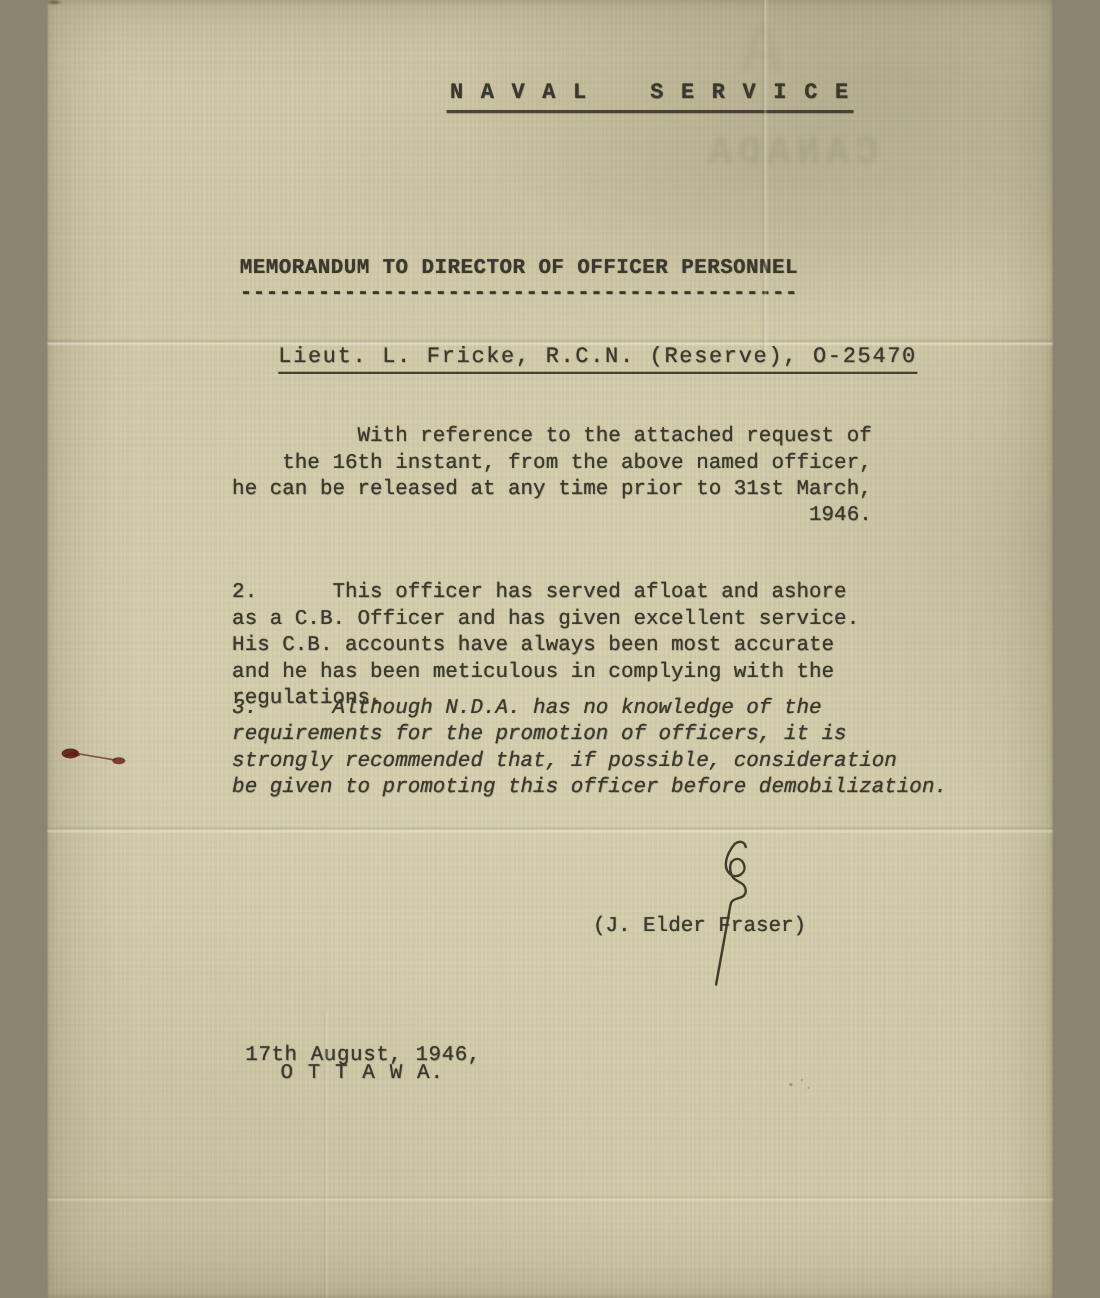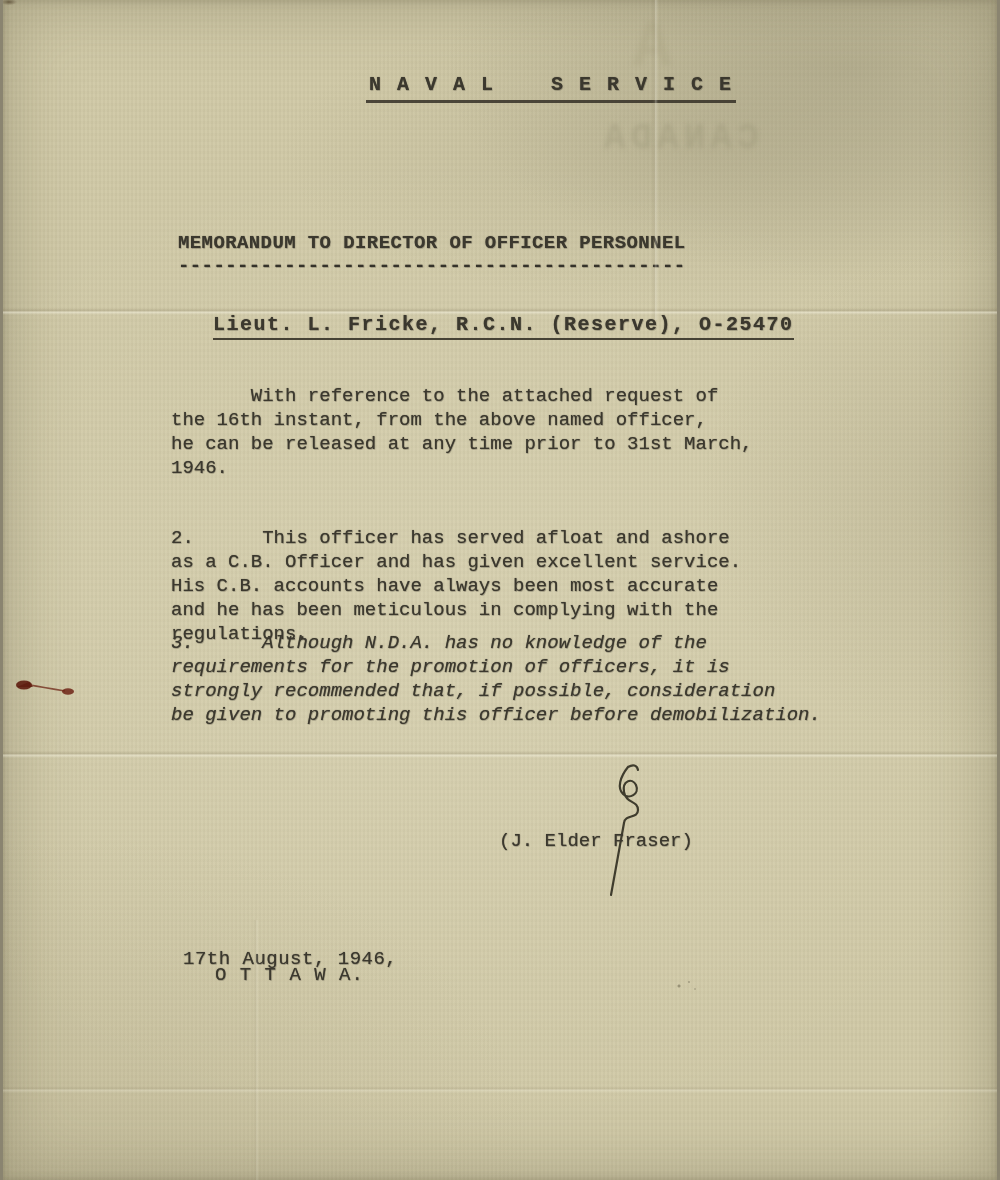--- a/index.html
+++ b/index.html
@@ -1,18 +1,18 @@
 <!DOCTYPE html>
 <html><head>
 <meta charset="utf-8">
 <style>
   html,body{margin:0;padding:0;background:#8a8470;}
   #page{
     position:relative;
-    width:994px;height:1180px;
+    width:914px;height:1180px;
     margin:0 auto;
     overflow:hidden;
     background-color:#cfc8a6;
     background-image:
       radial-gradient(ellipse 620px 320px at 85% 6%,  rgba(125,120,96,0.30), transparent 65%),
       radial-gradient(ellipse 480px 420px at 99% 42%, rgba(138,130,103,0.20), transparent 60%),
       radial-gradient(ellipse 700px 260px at 70% 13%, rgba(133,127,100,0.18), transparent 60%),
       radial-gradient(ellipse 750px 520px at 8% 97%,  rgba(148,138,108,0.16), transparent 60%),
       radial-gradient(ellipse 900px 700px at 45% 55%, rgba(255,252,234,0.14), transparent 72%),
       repeating-linear-gradient(90deg, rgba(118,112,86,0.045) 0 2px, rgba(238,233,206,0.05) 2px 4px),
@@ -31,25 +31,25 @@
     left:363px;top:72px;
     font-size:20px;line-height:26px;
     letter-spacing:2px;font-weight:bold;
     padding:0 3px 2px 3px;
     border-bottom:3px solid rgba(46,42,33,0.82);
   }
   #memo-heading{left:175px;top:231px;font-weight:bold;letter-spacing:0.4px;}
   #memo-underline{left:175px;top:254px;font-weight:bold;letter-spacing:0.4px;color:#35322a;}
   #subject{
     left:210px;top:313px;
-    font-size:20px;letter-spacing:1.5px;font-weight:bold;
+    font-size:20px;letter-spacing:1.5px;font-weight:normal;
     padding-bottom:1px;
     border-bottom:2.5px solid rgba(46,42,33,0.85);
   }
-  #para-1{left:168px;top:384px;}
+  #para-1{left:168px;top:384px;text-align:right;}
   #para-2{left:168px;top:498px;margin-top:28px;}
   #para-3{left:168px;top:631px;font-style:italic;}
   #sig-name{left:496px;top:829px;}
   #sig-title{left:407px;top:855px;}
   #date-line{left:180px;top:947px;letter-spacing:0.5px;}
   #place-line{left:212px;top:963px;letter-spacing:1px;}
   
   .crease-h{position:absolute;left:0;width:1000px;height:7px;pointer-events:none;
     background:linear-gradient(to bottom, rgba(125,115,85,0) 0%, rgba(120,110,82,0.22) 35%, rgba(252,250,236,0.40) 62%, rgba(125,115,85,0) 100%);}
   #crease-1{top:308px;}

